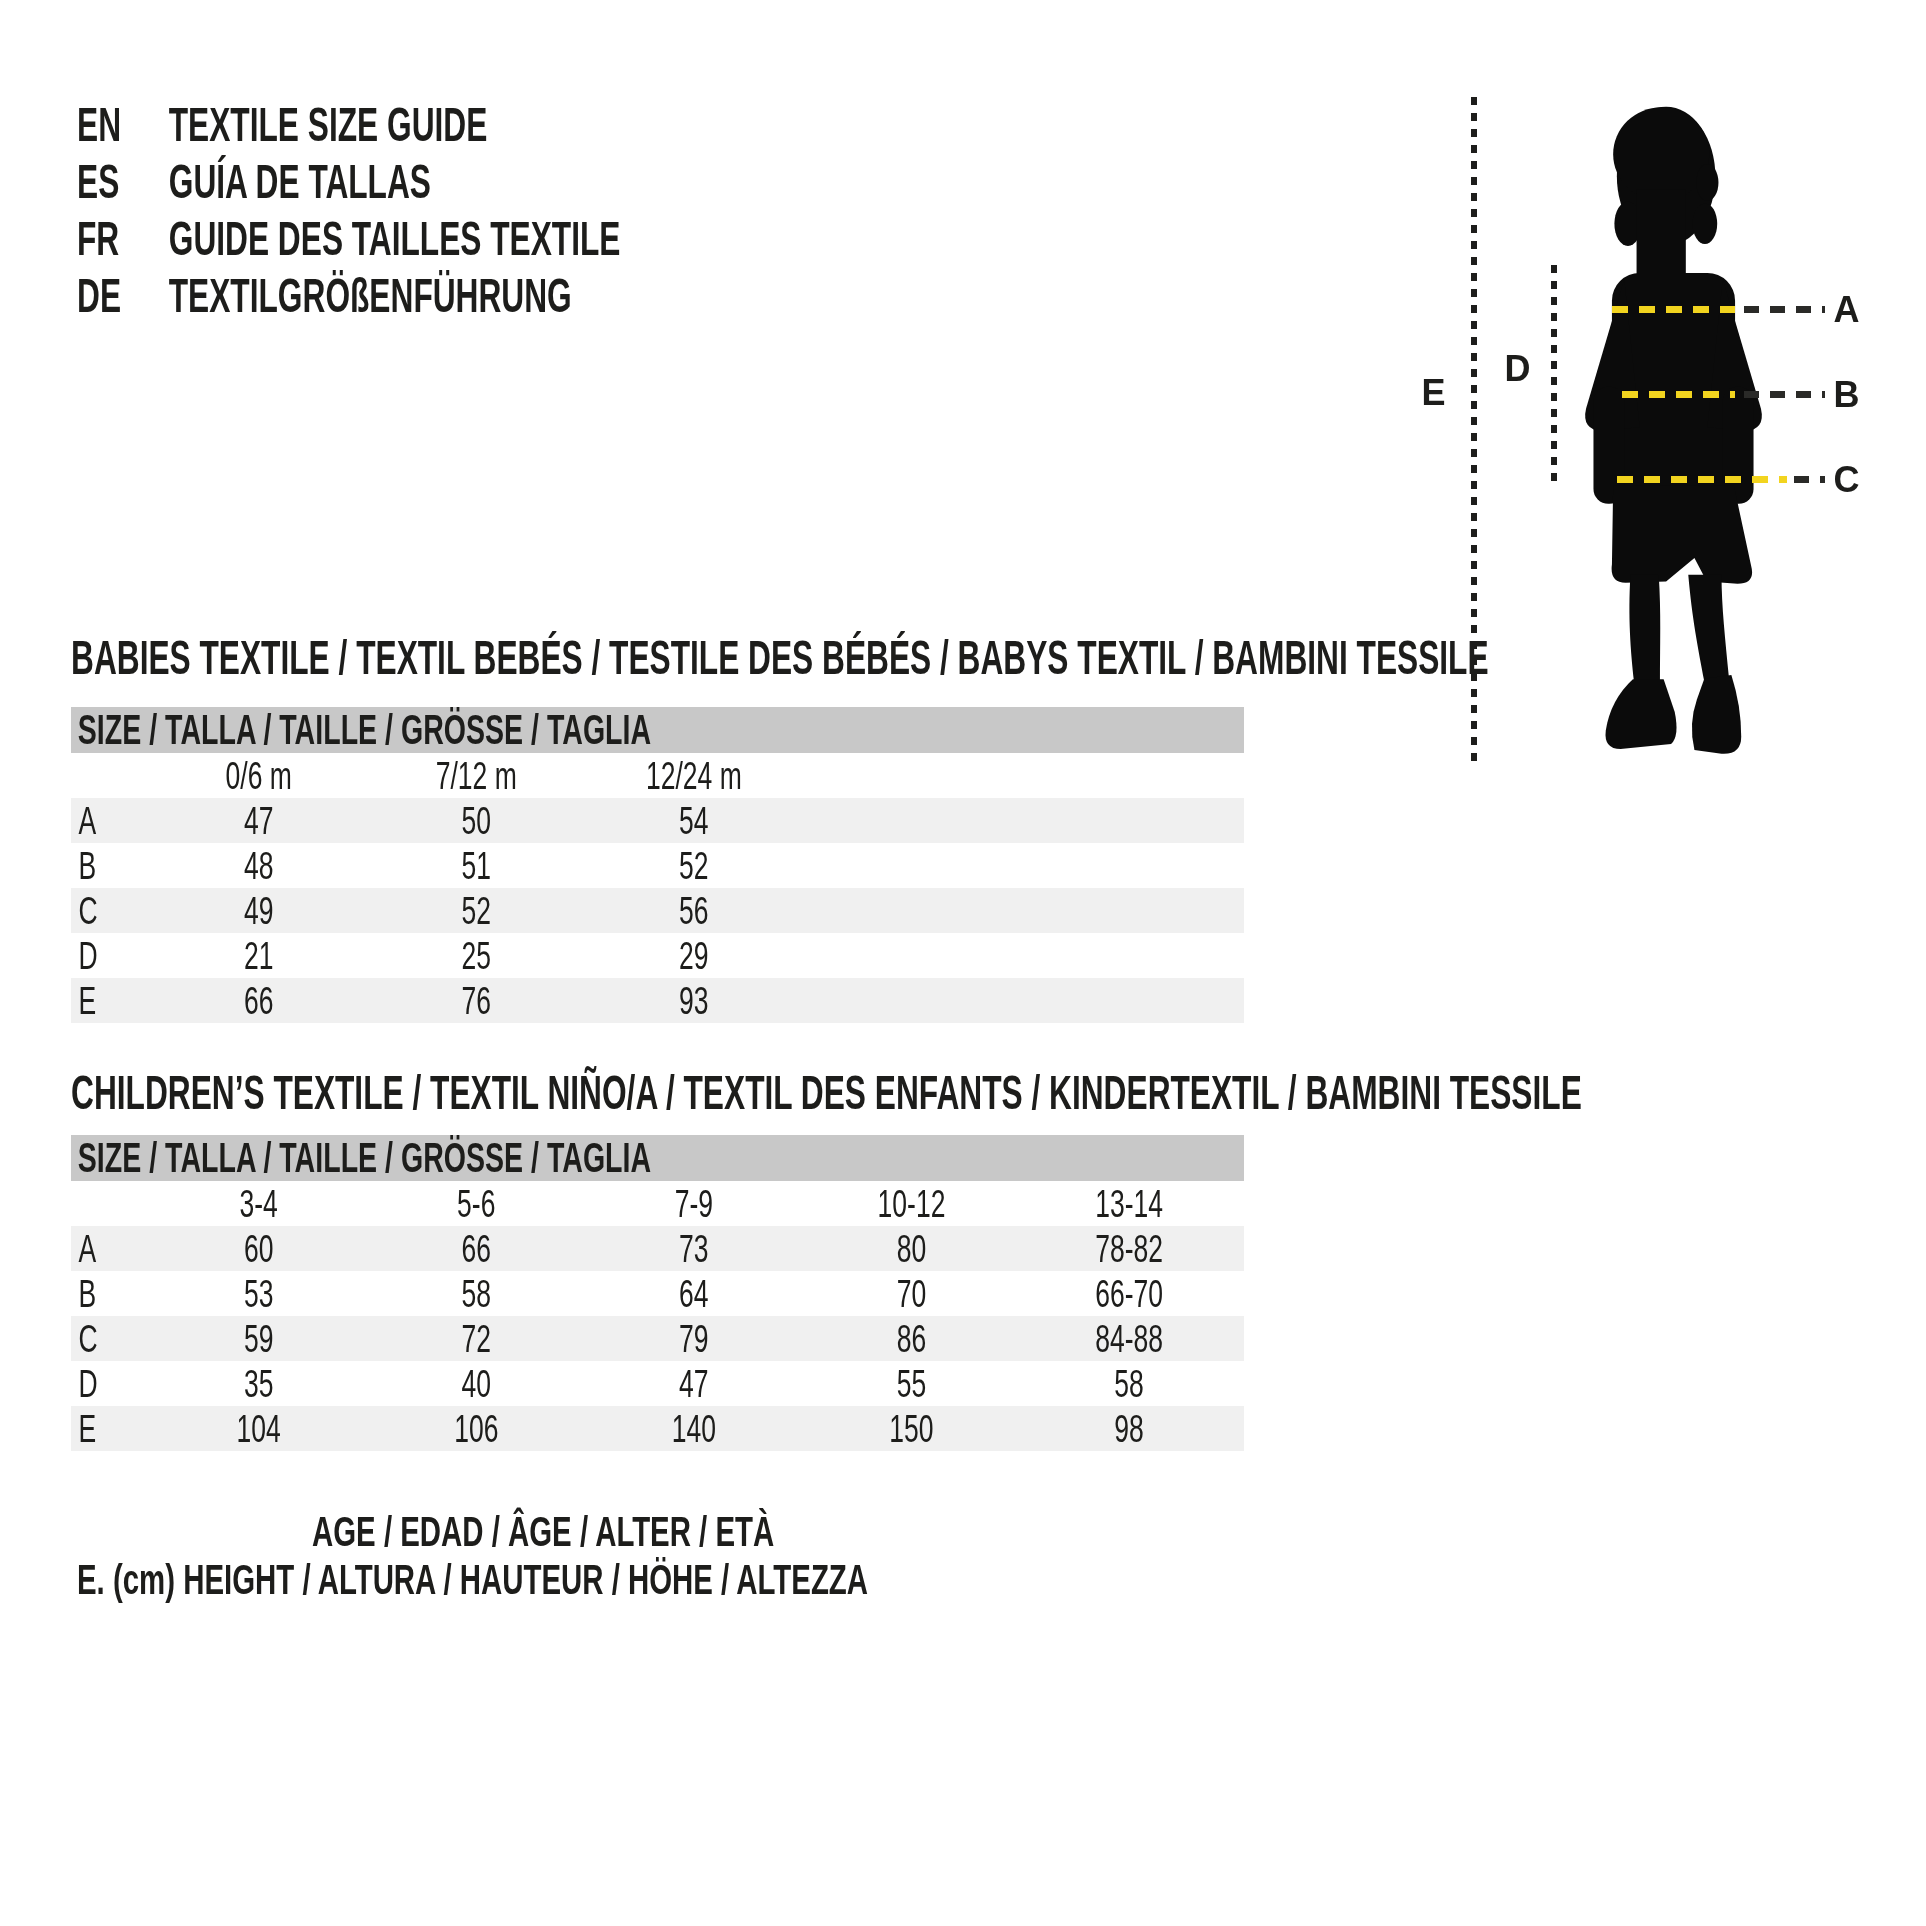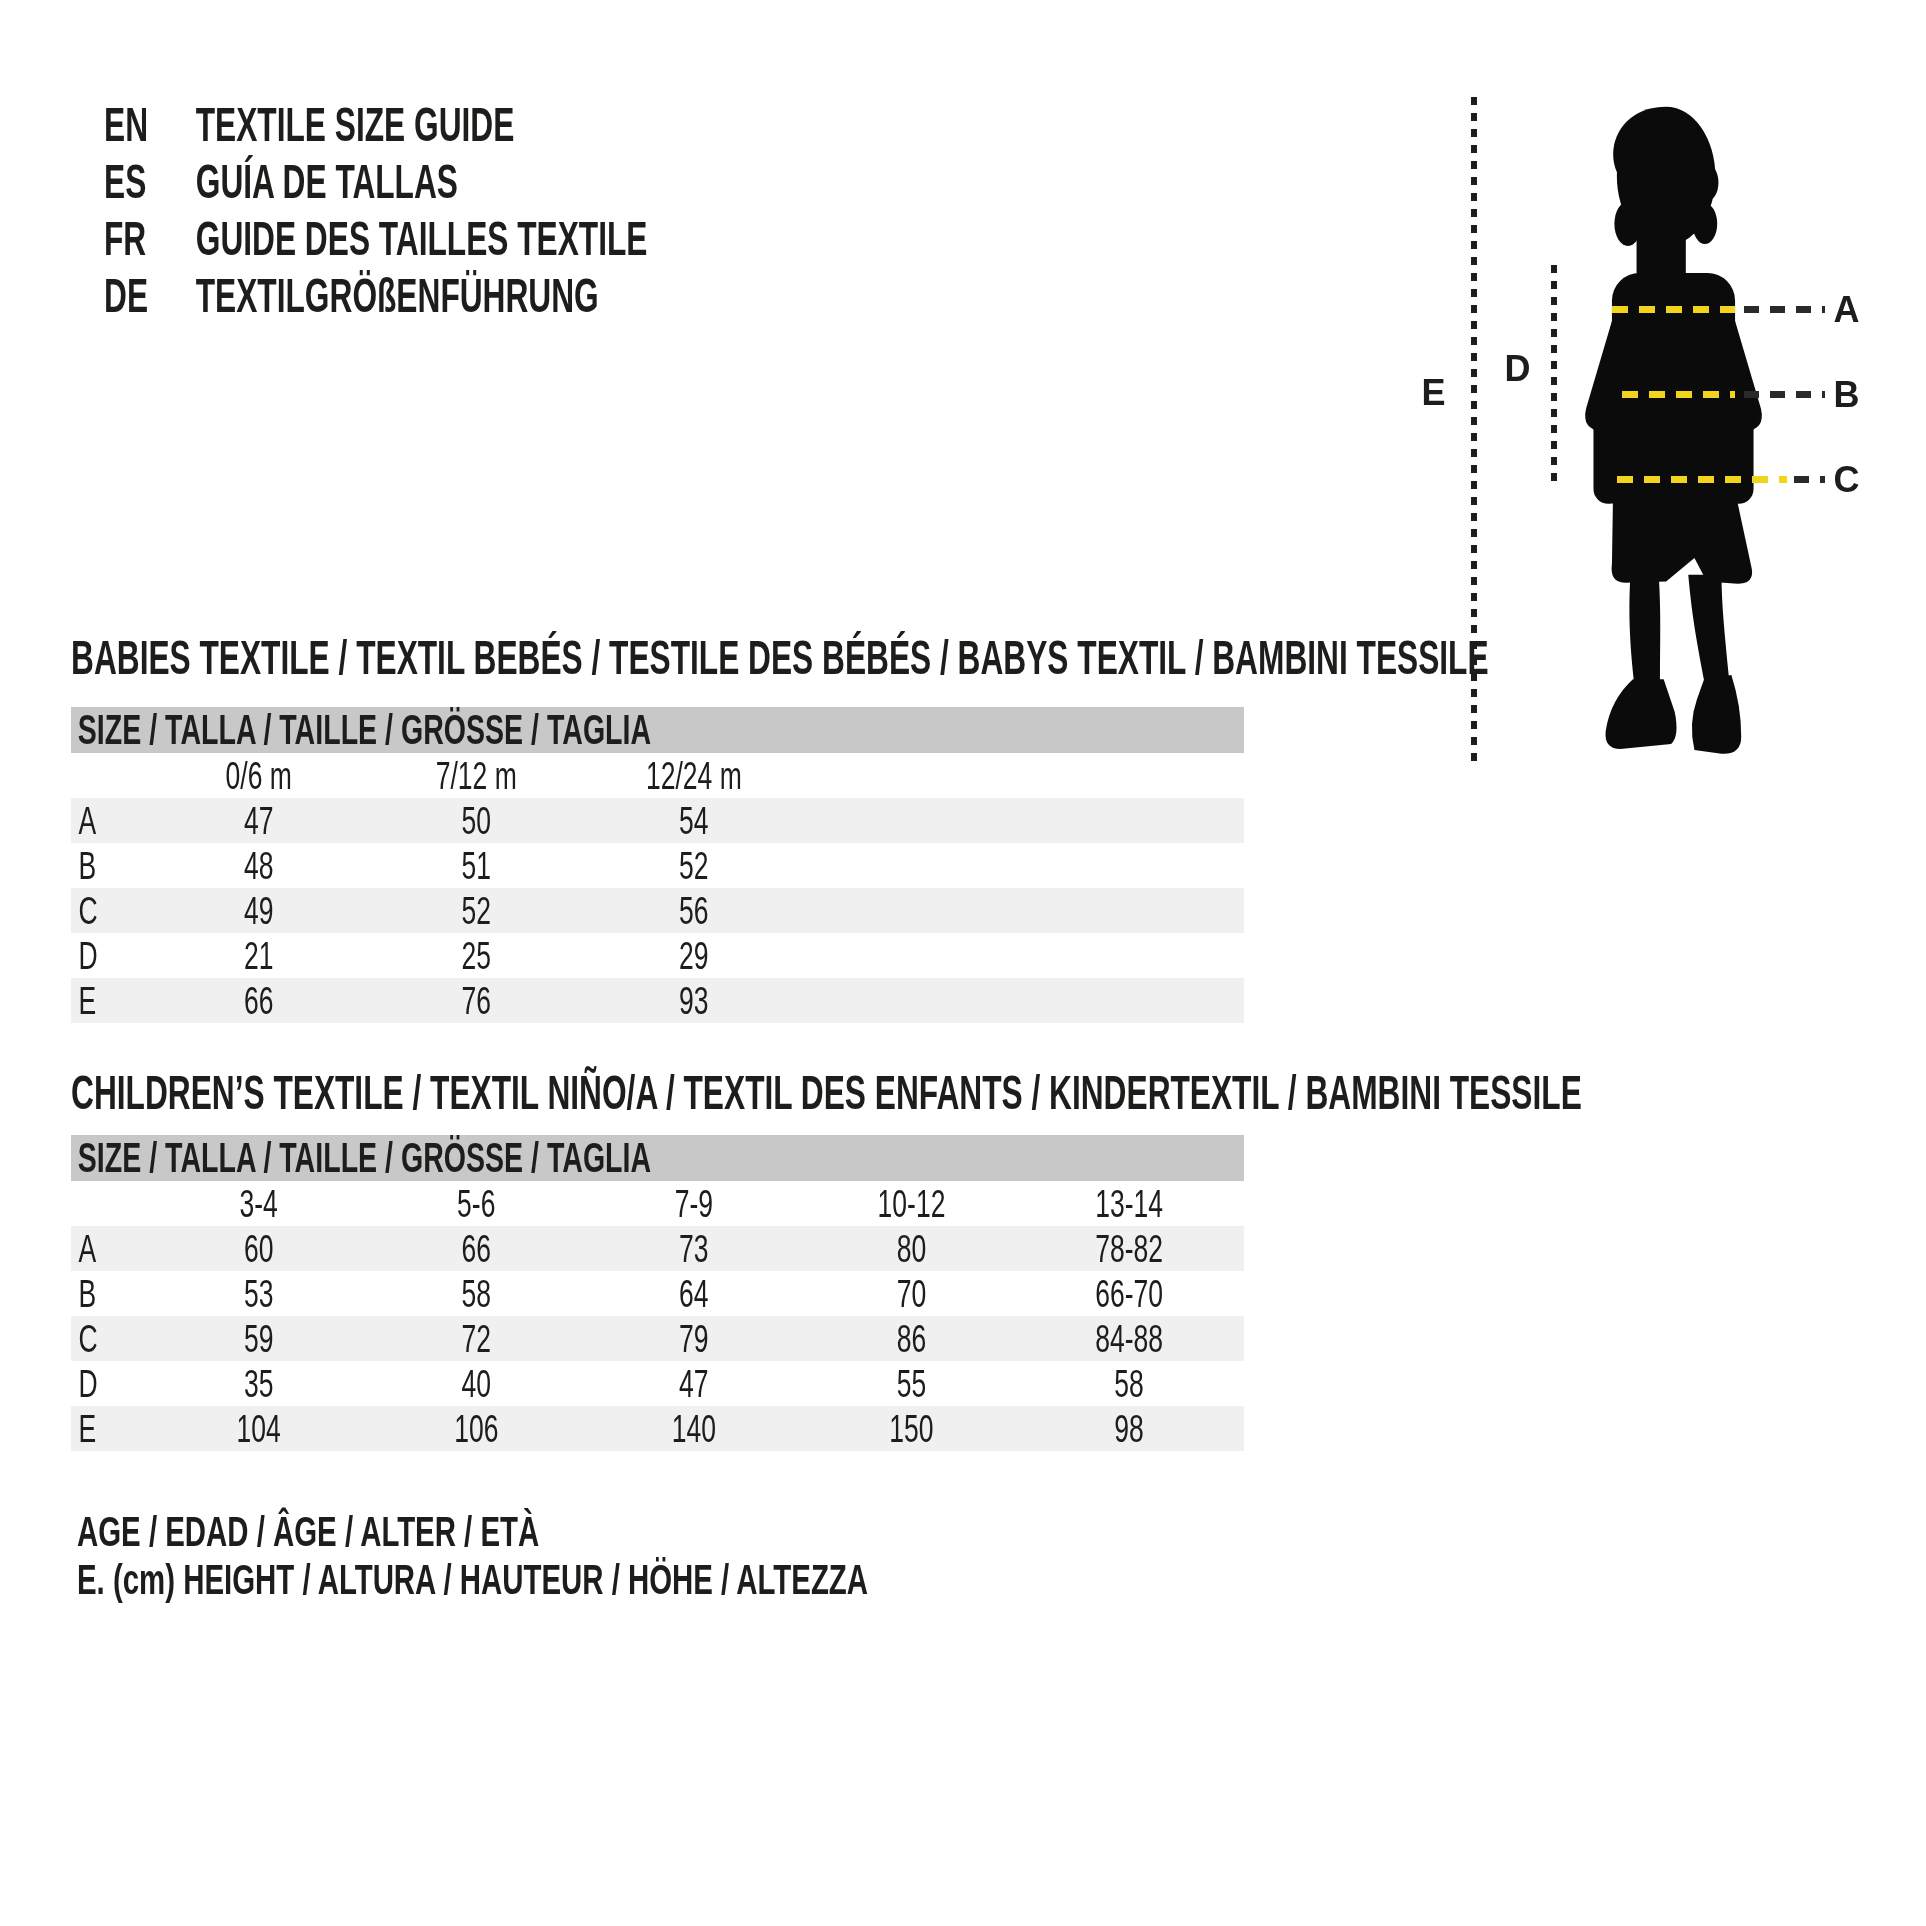--- a/index.html
+++ b/index.html
@@ -11,42 +11,42 @@
     overflow: hidden;
   }
   .abs { position: absolute; }
 
   
   .cx66 { display: inline-block; transform: scaleX(0.66); transform-origin: 0 0; white-space: nowrap; }
   .cx70 { display: inline-block; transform: scaleX(0.70); transform-origin: 0 0; white-space: nowrap; }
 
   
   .lang-block { left: 77px; top: 96px; }
-  .lang-row { height: 57px; line-height: 57px; font-size: 48px; font-weight: 700; margin-left: 27px; }
+  .lang-row { height: 57px; line-height: 57px; font-size: 48px; font-weight: 700; }
   .lang-row .inner { display: flex; }
   .lang-code { width: 139px; }
 
   
   .section-title { font-size: 48px; font-weight: 700; line-height: 49px; }
   .babies-title { left: 71px; top: 633px; }
   .children-title { left: 71px; top: 1068px; }
 
   
   .sizetable { left: 71px; width: 1725px; transform: scaleX(0.68); transform-origin: 0 0; }
   .babies-table { top: 707px; }
   .children-table { top: 1135px; }
   .size-bar { height: 46px; line-height: 46px; background: #c8c8c8; font-size: 42px; font-weight: 700; padding-left: 10px; }
   .trow { display: flex; height: 45px; align-items: center; font-size: 39px; font-weight: 400; }
   .trow.stripe { background: #f0f0f0; }
   .cell-label { width: 105px; padding-left: 11px; }
   .cell-data { width: 320px; text-align: center; }
 
   
   .legend-block { left: 77px; top: 1508px; }
-  .legend-row { height: 48px; line-height: 48px; font-size: 42px; font-weight: 700; }
+  .legend-row { height: 48px; line-height: 48px; font-size: 42px; font-weight: 700; text-align: center; }
 
   
   .fig-svg { left: 1575px; top: 97px; width: 197px; height: 669px; }
   .dotv { width: 5.5px; background-image: repeating-linear-gradient(to bottom, #1d1d1b 0 8px, transparent 8px 16px); }
   .line-e { left: 1471px; top: 97px; height: 670px; }
   .line-d { left: 1551px; top: 265px; height: 222px; }
   .dash-y { height: 7.4px; background-image: repeating-linear-gradient(to right, #f2d41f 0 16px, transparent 16px 27px); }
   .dash-k { height: 7.4px; background-image: repeating-linear-gradient(to right, #2a2a28 0 15px, transparent 15px 26px); }
   .dash-a-y { left: 1612px; top: 306px; width: 123px; }
   .dash-a-k { left: 1744px; top: 306px; width: 81px; }

